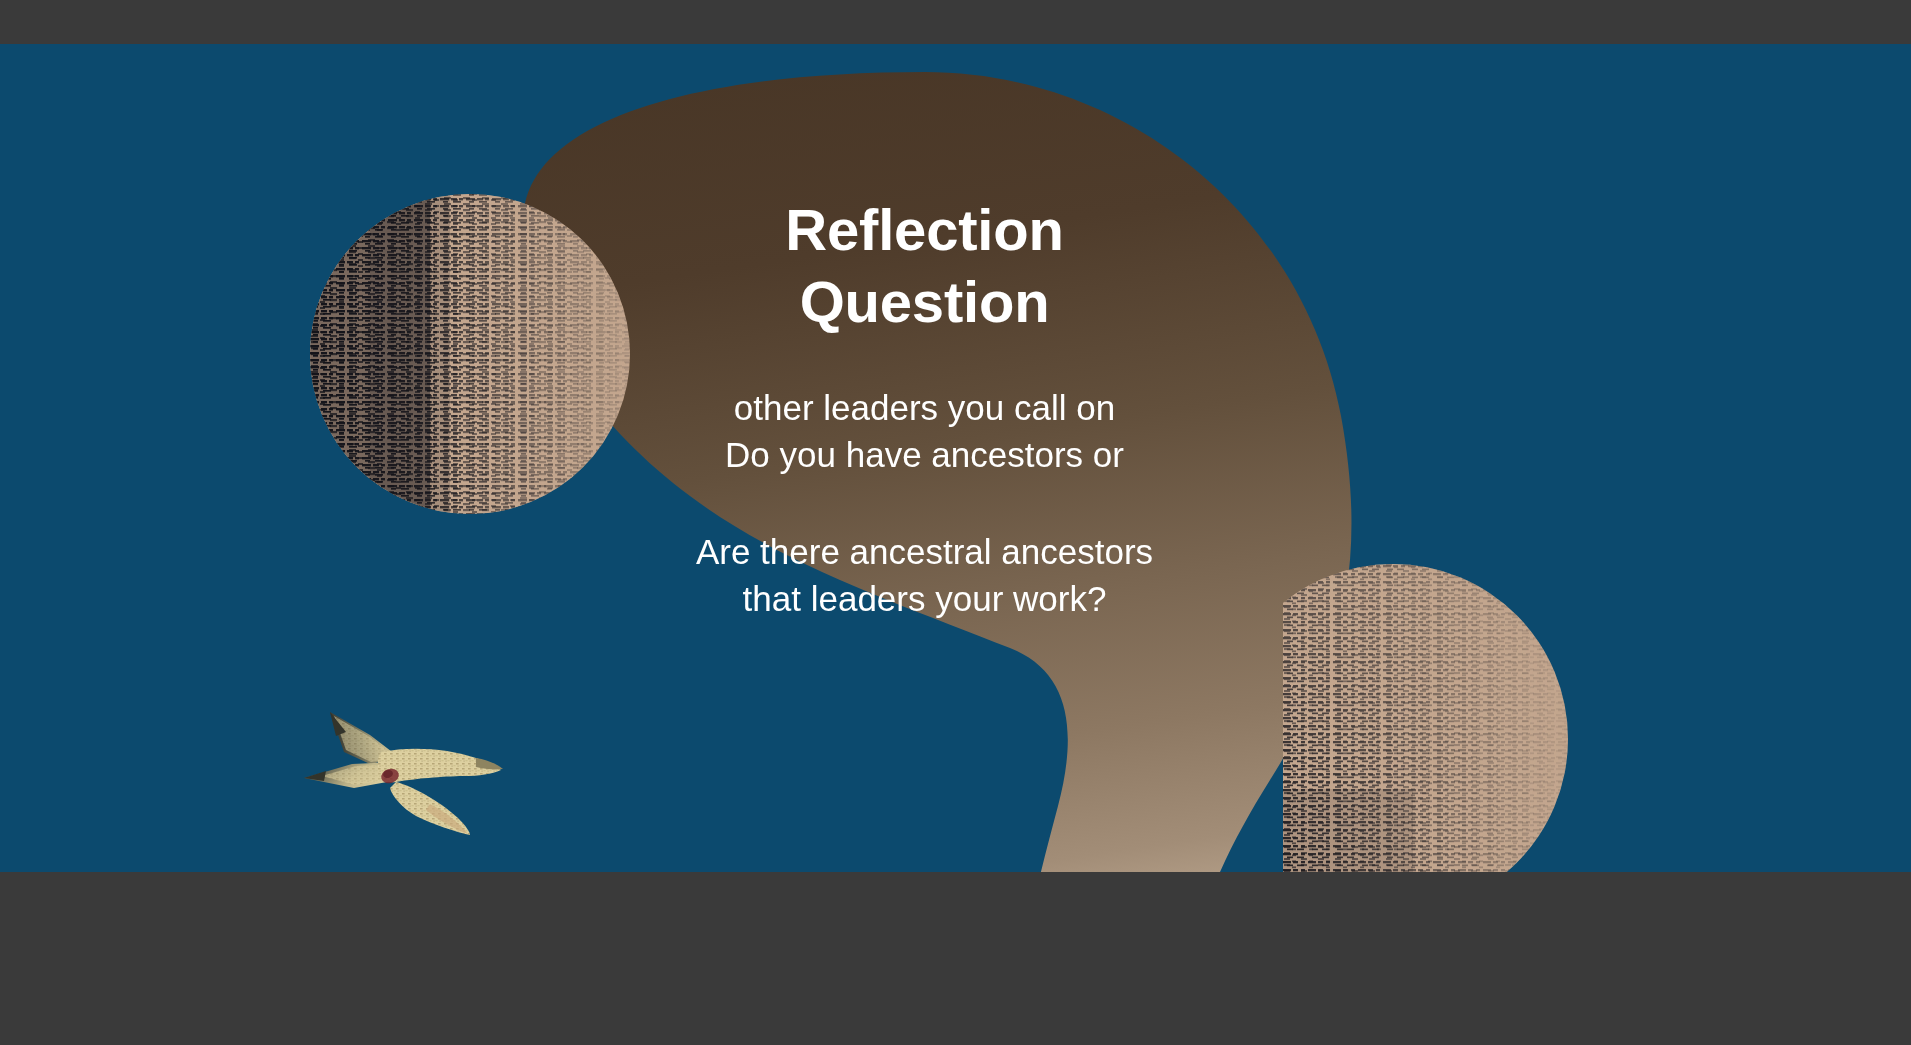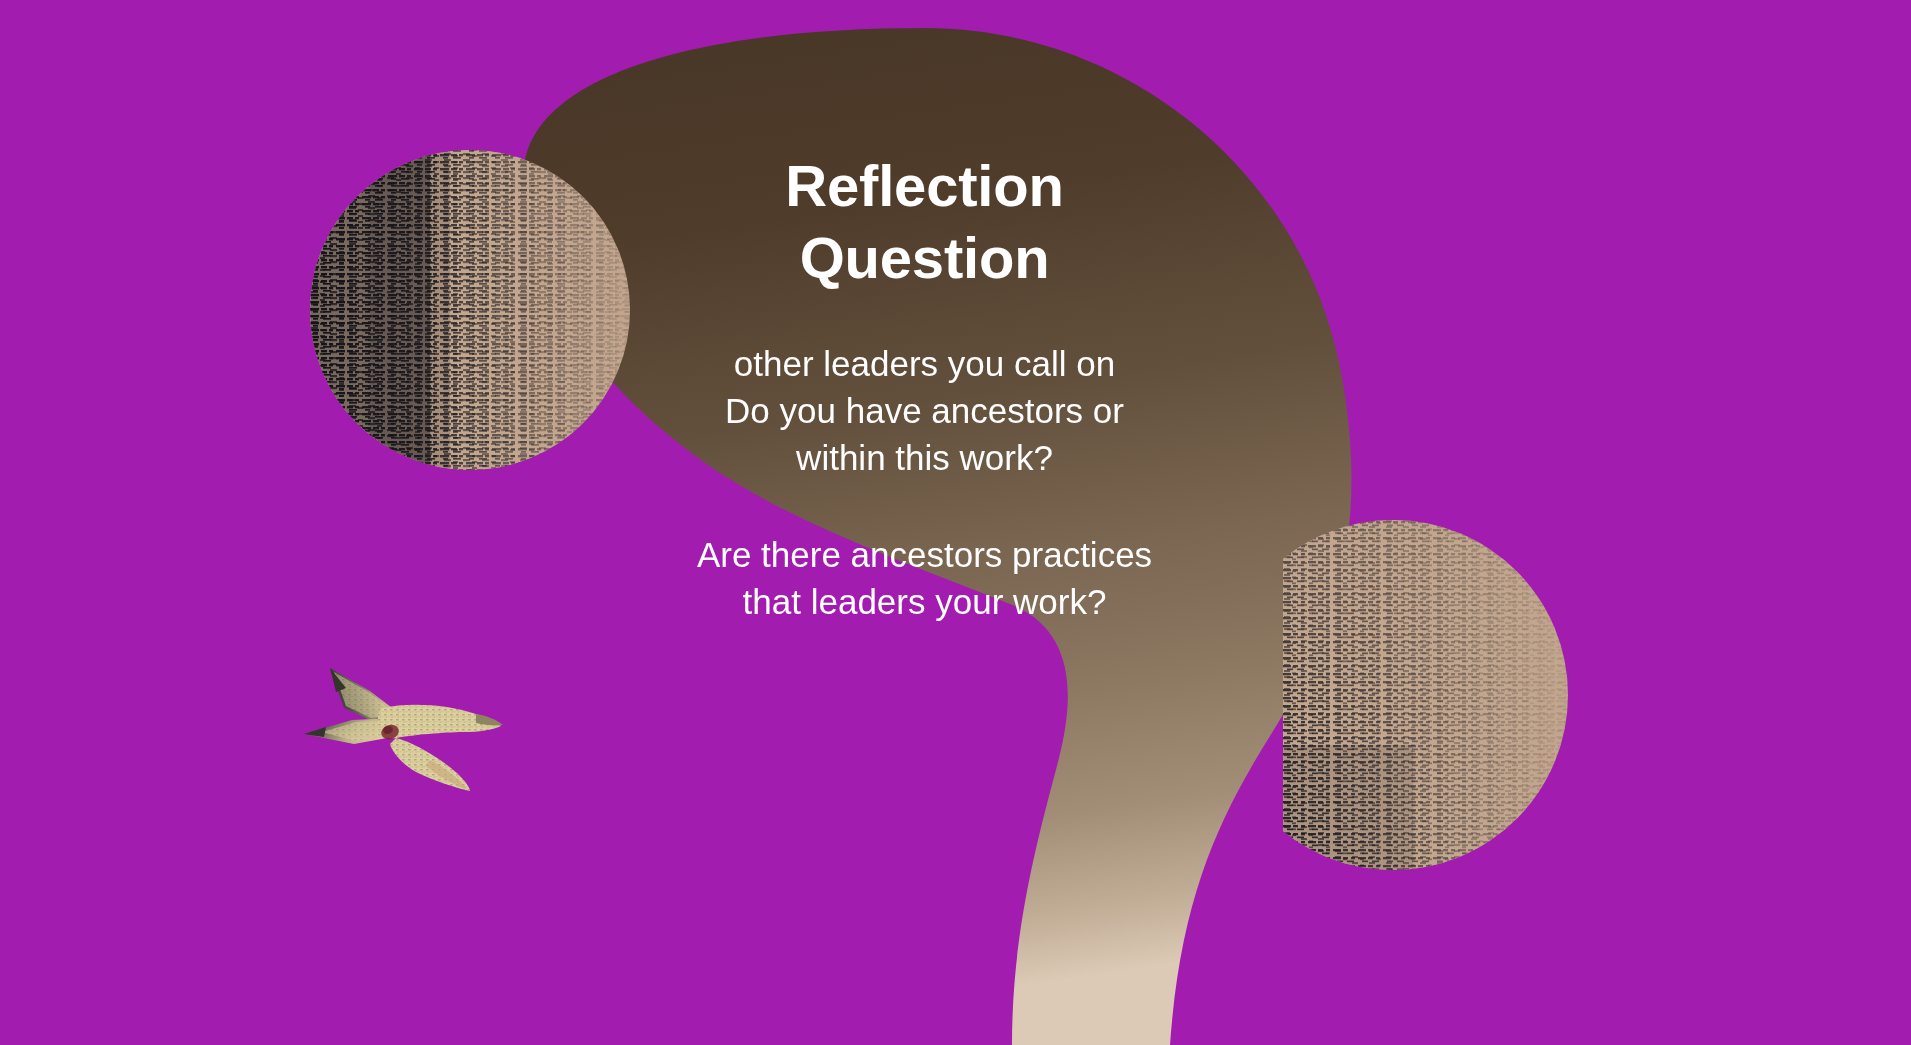--- a/index.html
+++ b/index.html
@@ -8,23 +8,24 @@
     padding: 0;
     background: #3a3a3a;
   }
   body {
     font-family: "Liberation Sans", sans-serif;
   }
 
   #slide {
     position: relative;
     width: 1911px;
-    height: 1045px;
+    height: 828px;
     overflow: hidden;
-    background: #a21caf;
+    background: #0c4a6e;
+    margin-top: 44px;
   }
 
   
   .texture-shape {
     position: absolute;
     pointer-events: none;
   }
 
   
   #drop-shape {
@@ -265,23 +266,22 @@
   <div id="content">
 
     <h1 id="slide-title">
       <span class="title-line">Reflection</span>
       <span class="title-line">Question</span>
     </h1>
 
     <p class="body-para" id="body-para-1">
       <span class="para-line">other leaders you call on</span>
       <span class="para-line">Do you have ancestors or</span>
-      <span class="para-line">within this work?</span>
     </p>
 
     <p class="body-para" id="body-para-2">
-      <span class="para-line">Are there ancestors practices</span>
+      <span class="para-line">Are there ancestral ancestors</span>
       <span class="para-line">that leaders your work?</span>
     </p>
 
   </div>
 
 </div>
 
 </body></html>

